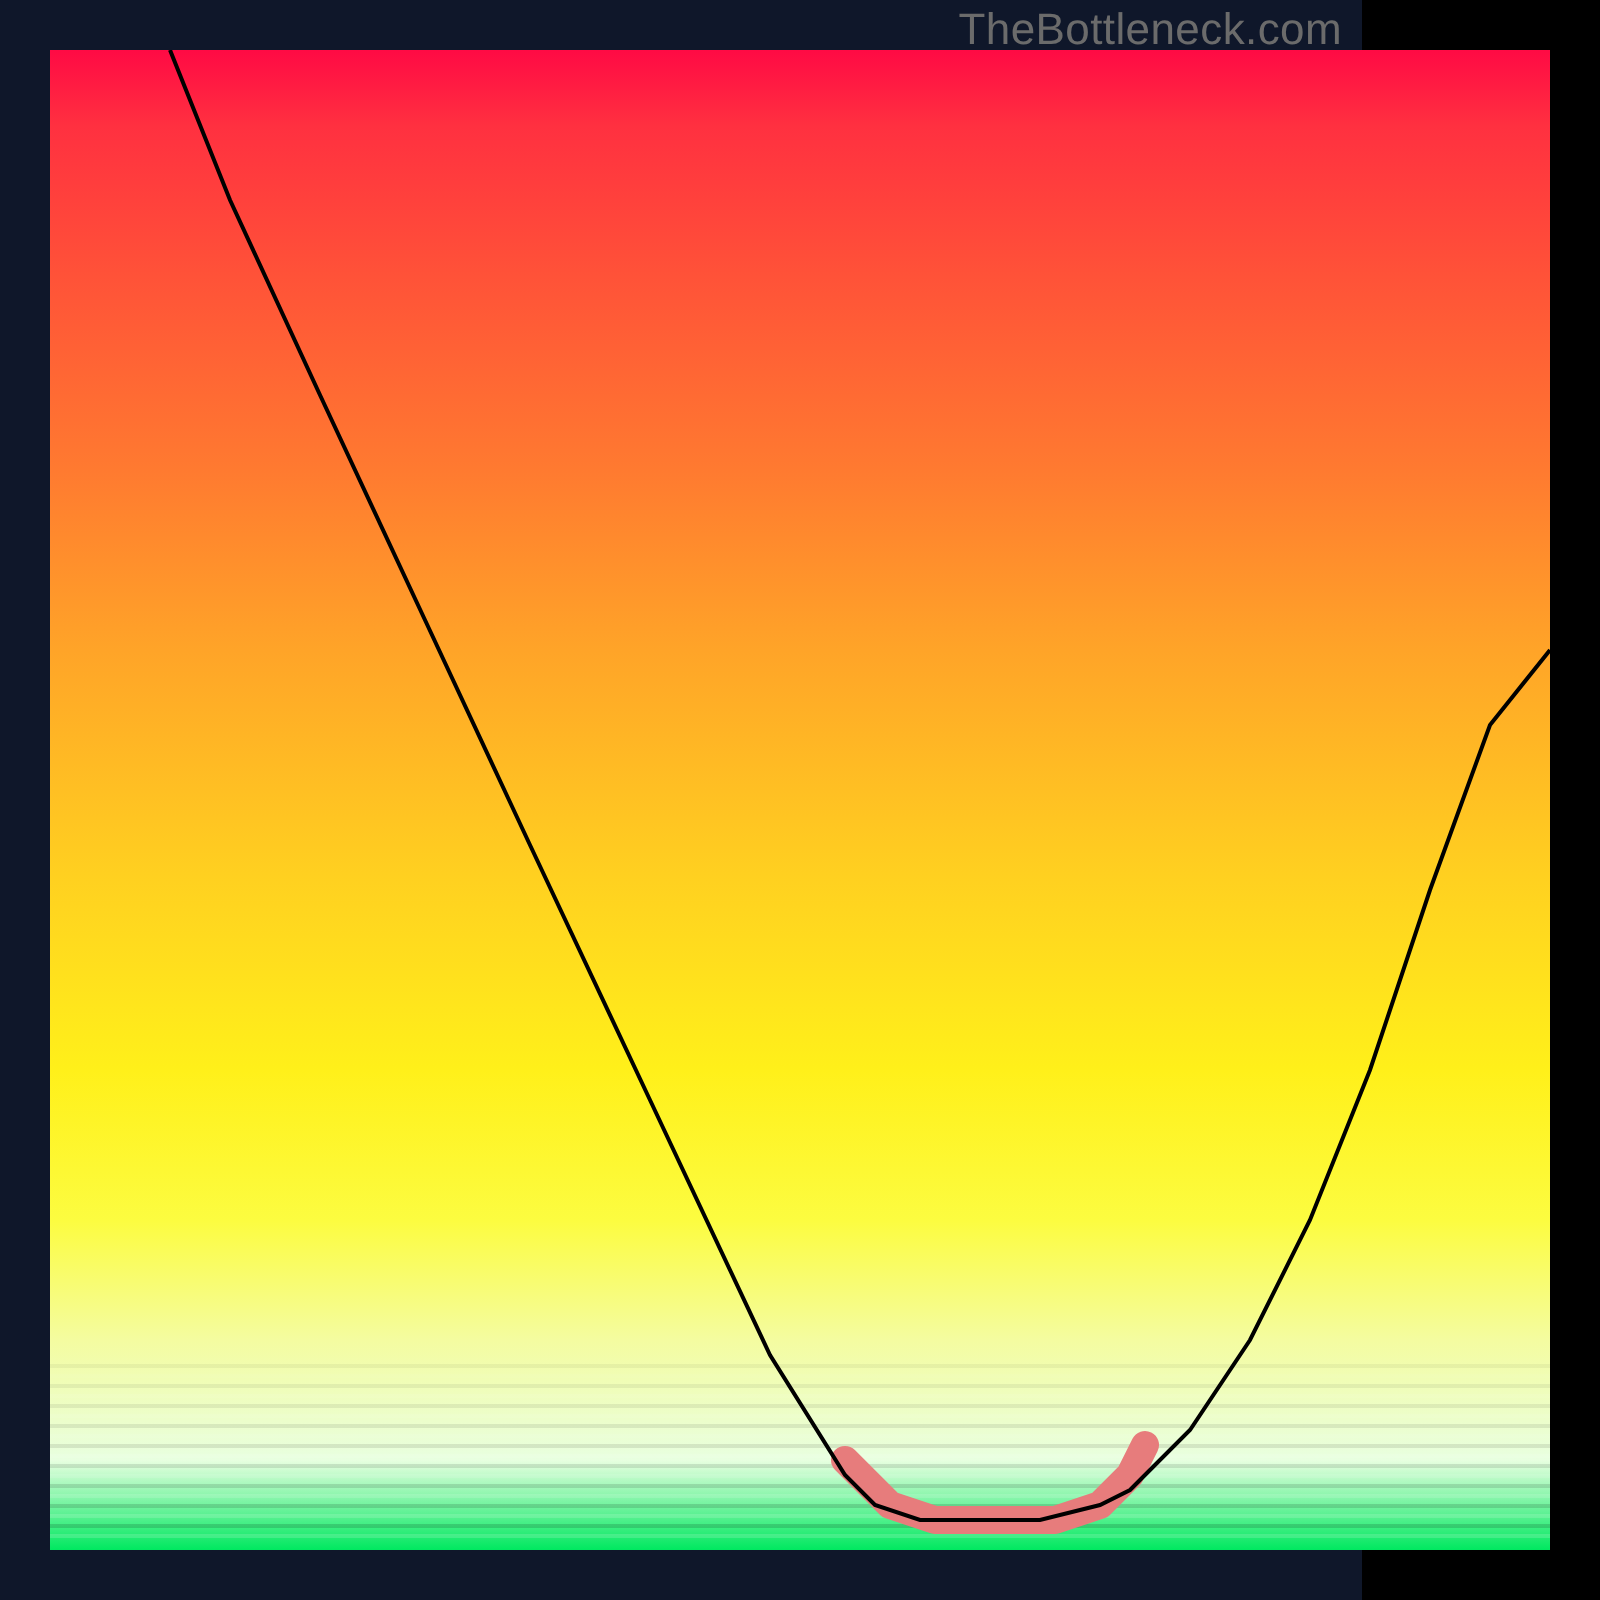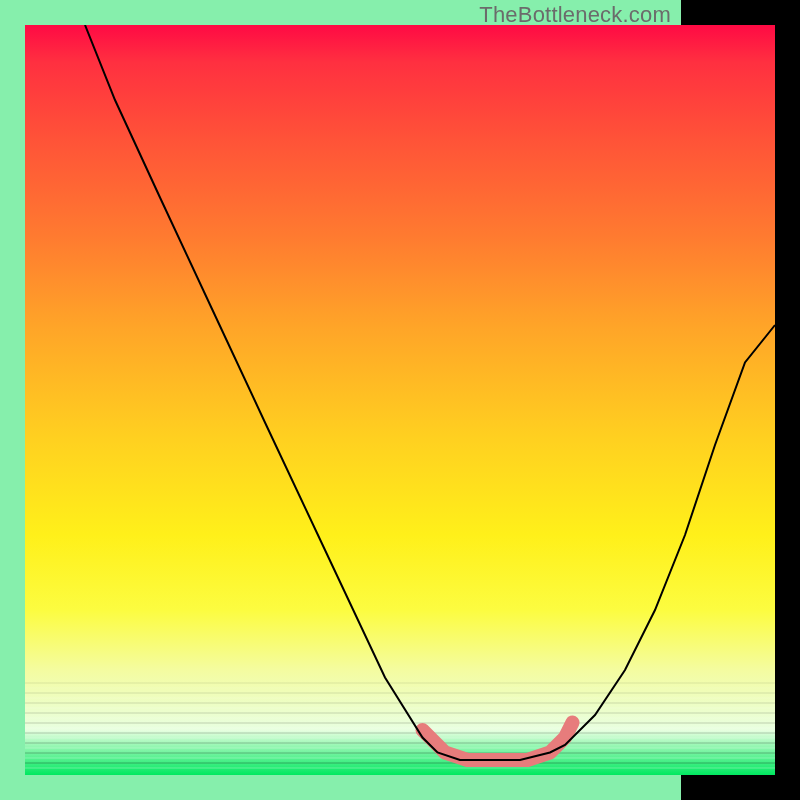--- a/index.html
+++ b/index.html
@@ -7,21 +7,21 @@
     padding: 0;
     width: 800px;
     height: 800px;
     background: #000;
     overflow: hidden;
   }
   .frame {
     position: relative;
     width: 681px;
     height: 800px;
-    background: #86efac;
+    background: #0f172a;
   }
   .plot-area {
     position: absolute;
     left: 25px;
     top: 25px;
     width: 750px;
     height: 750px;
     overflow: hidden;
   }
   .gradient {

